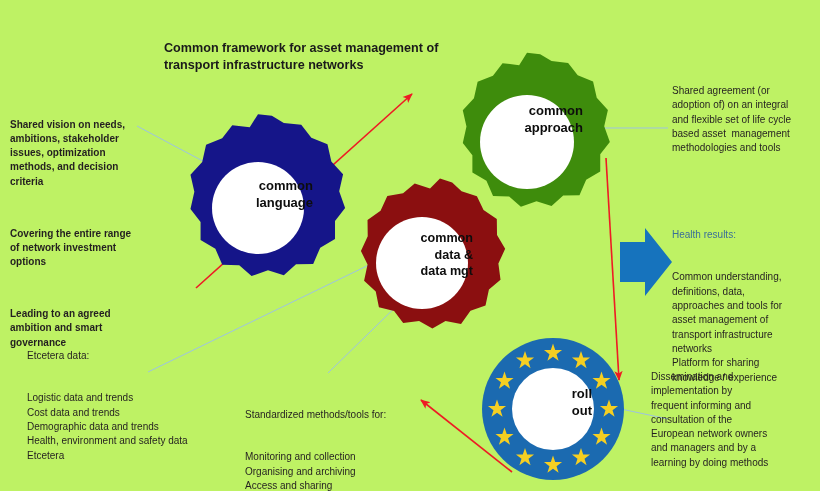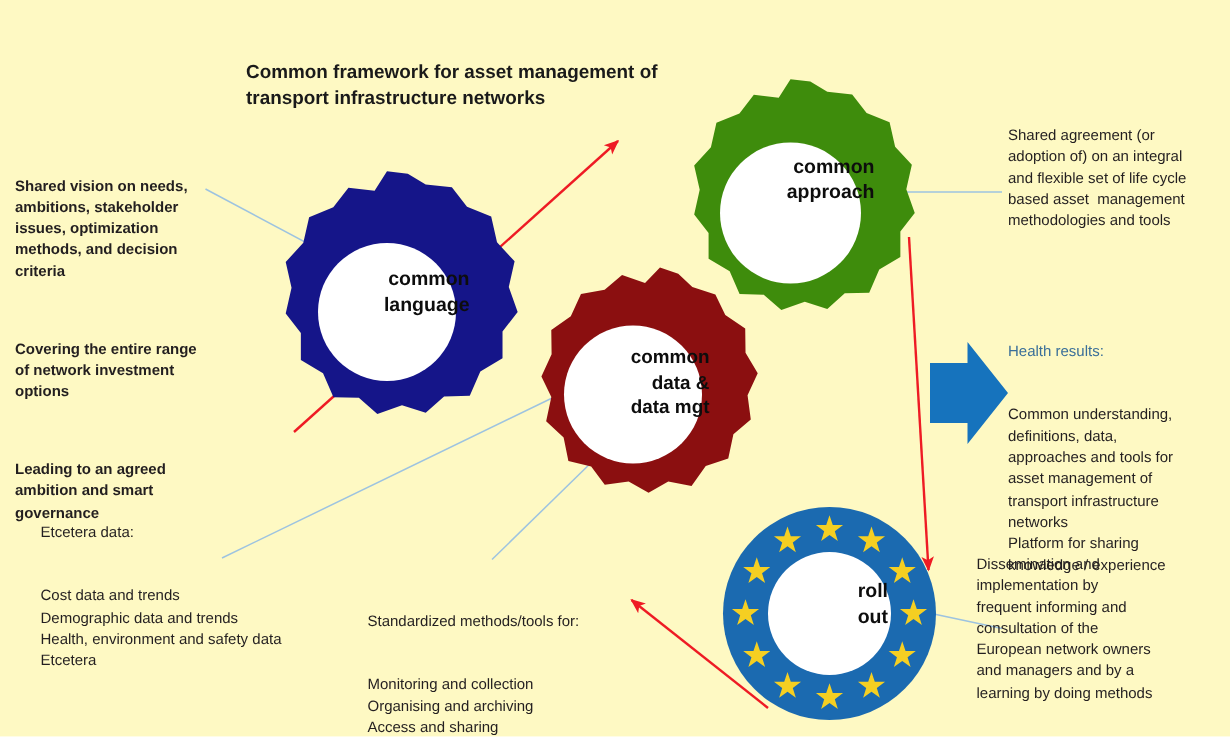--- a/index.html
+++ b/index.html
@@ -8,21 +8,21 @@
     padding: 0;
     background: #ffffff;
   }
   body {
     font-family: "Liberation Sans", "DejaVu Sans", sans-serif;
   }
   #canvas {
     position: relative;
     width: 820px;
     height: 491px;
-    background: #fef9c3;
+    background: #bef264;
     overflow: hidden;
   }
   #vector-layer {
     position: absolute;
     left: 0;
     top: 0;
     width: 820px;
     height: 491px;
   }
 
@@ -178,21 +178,21 @@
     <div class="para">Covering the entire range
 of network investment
 options</div>
     <div class="para">Leading to an agreed
 ambition and smart
 governance</div>
   </div>
 
   <div class="txt" id="left-bottom-block">
     <div>Etcetera data:</div>
-    <div id="left-bottom-lines"><div>Cost data and trends</div><div>Demographic data and trends</div><div>Health, environment and safety data</div><div>Etcetera</div></div>
+    <div id="left-bottom-lines"><div>Logistic data and trends</div><div>Cost data and trends</div><div>Demographic data and trends</div><div>Health, environment and safety data</div><div>Etcetera</div></div>
   </div>
 
   <div class="txt" id="mid-bottom-block">
     <div>Standardized methods/tools for:</div>
     <div id="mid-bottom-lines"><div>Monitoring and collection</div><div>Organising and archiving</div><div>Access and sharing</div></div>
   </div>
 
   <div class="txt" id="right-top-block">Shared agreement (or
 adoption of) on an integral
 and flexible set of life cycle

